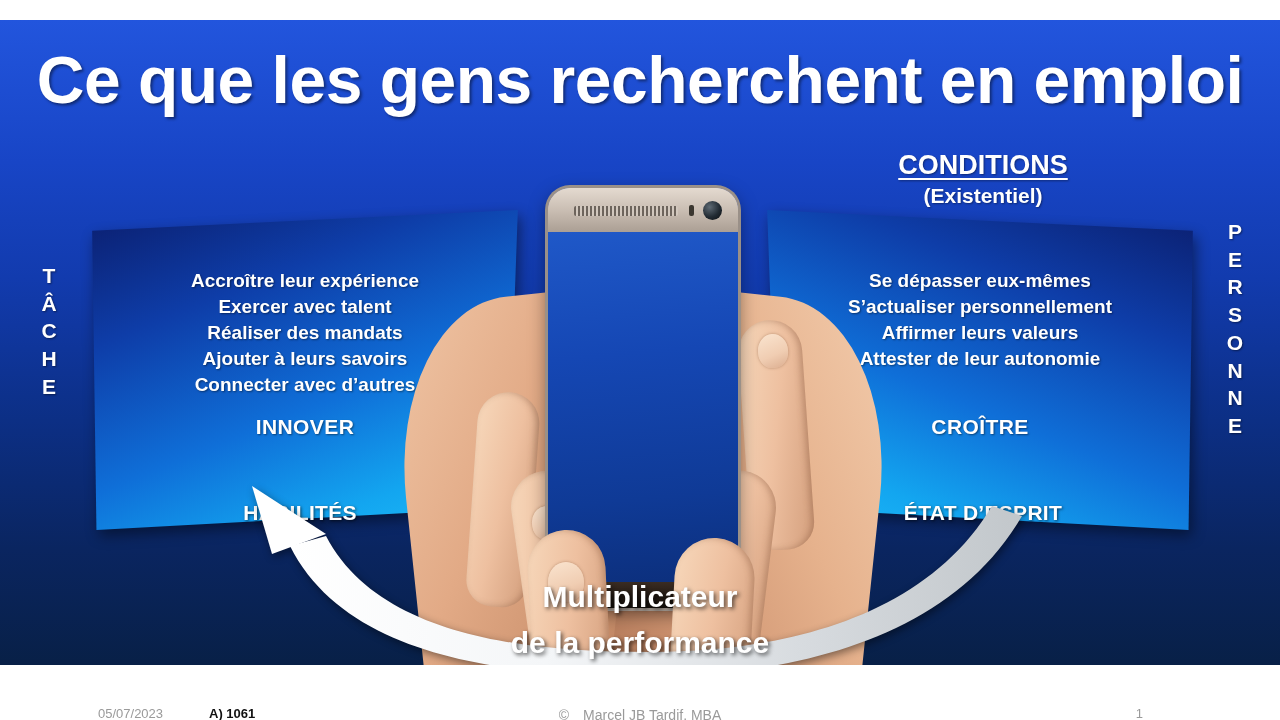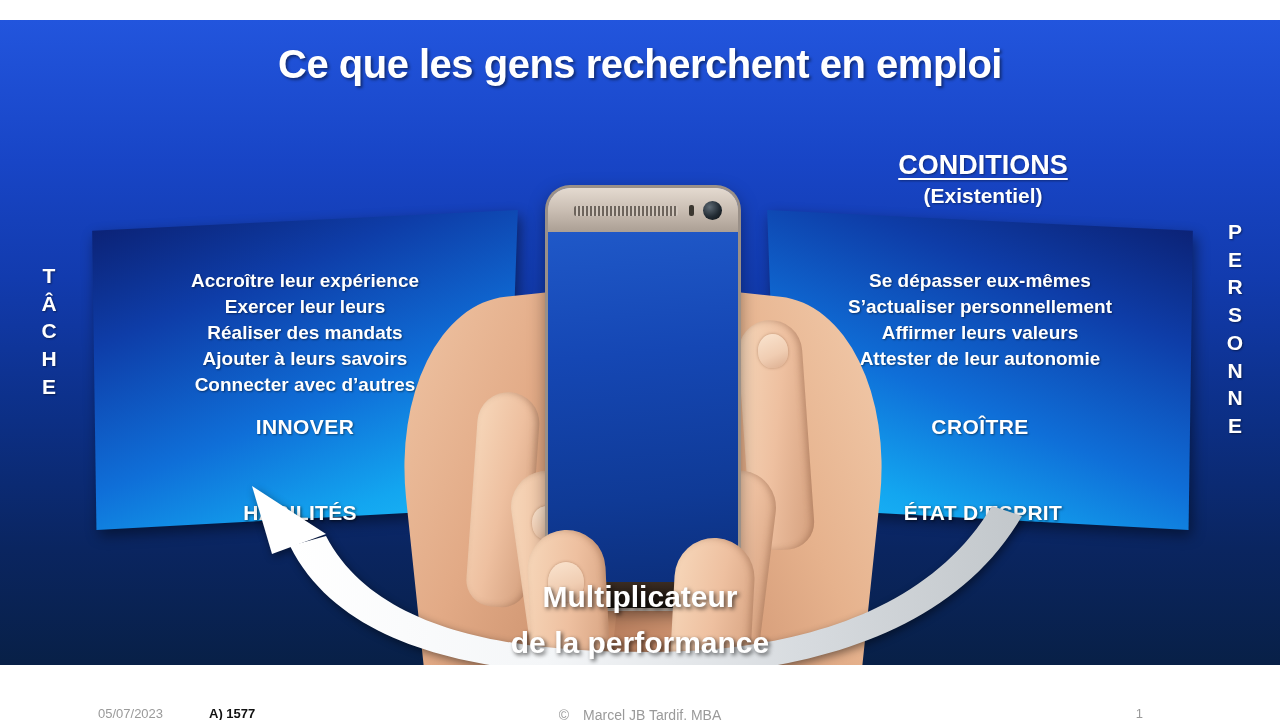--- a/index.html
+++ b/index.html
@@ -33,21 +33,21 @@
     overflow: hidden;
   }
 
   
   .title {
     position: absolute;
     left: 0; top: 22px;
     width: 1280px;
     text-align: center;
     color: #ffffff;
-    font-size: 40px;
+    font-size: 66px;
     font-weight: bold;
     letter-spacing: -0.5px;
     text-shadow: 2px 2px 3px rgba(0,0,0,0.45);
     white-space: nowrap;
   }
 
   
   .col-head {
     position: absolute;
     text-align: center;
@@ -341,21 +341,21 @@
 
     <div class="col-head right">
       <span class="main">CONDITIONS</span>
       <span class="sub">(Existentiel)</span>
     </div>
 
     <div class="panel left">
       <div class="face"></div>
       <div class="panel-list">
         <div>Accroître  leur expérience</div>
-        <div>Exercer leur leurs</div>
+        <div>Exercer avec talent</div>
         <div>Réaliser des mandats</div>
         <div>Ajouter à leurs savoirs</div>
         <div>Connecter  avec d’autres</div>
       </div>
       <div class="panel-verb">INNOVER</div>
     </div>
     <div class="panel-caption left">HABILITÉS</div>
 
     <div class="panel right">
       <div class="face"></div>
@@ -417,20 +417,20 @@
 
     <div class="multiplier">
       <div>Multiplicateur</div>
       <div>de la performance</div>
     </div>
 
   </div>
 
   <div class="footer">
     <span class="f-date">05/07/2023</span>
-    <span class="f-code">A) 1577</span>
+    <span class="f-code">A) 1061</span>
     <span class="f-copy">
       <span class="sym">©</span><span>Marcel JB Tardif, MBA</span>
     </span>
     <span class="f-page">1</span>
   </div>
 
 </div>
 
 </body></html>

